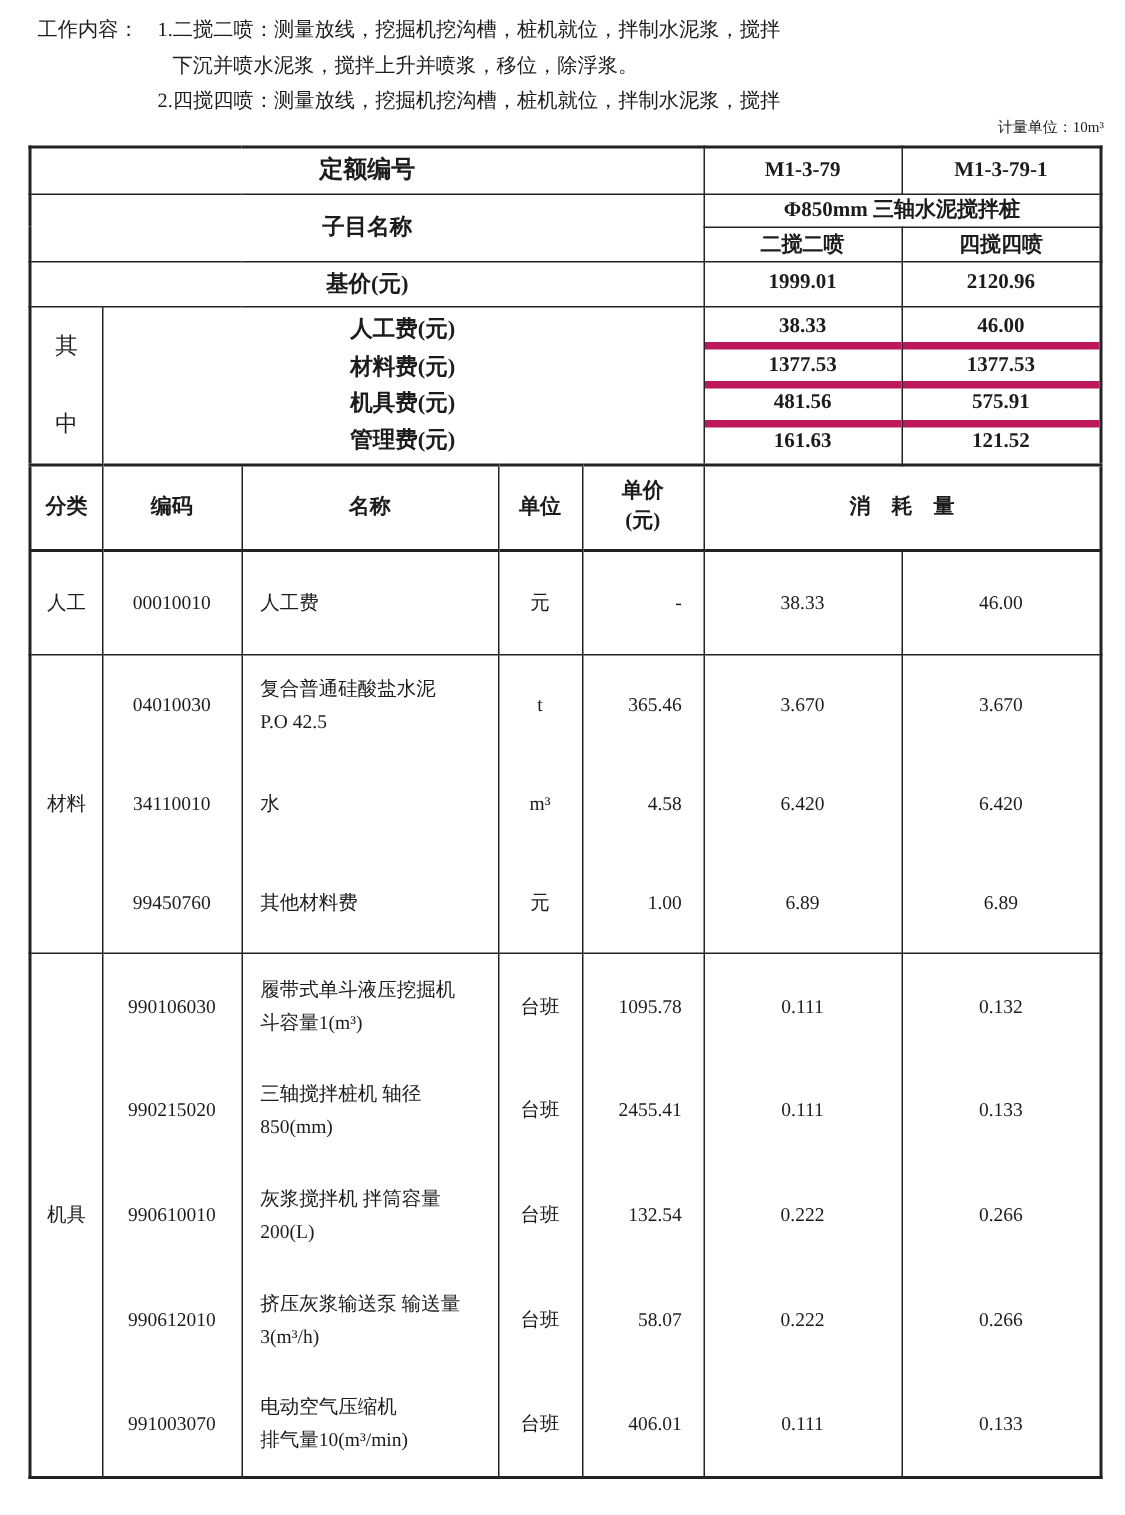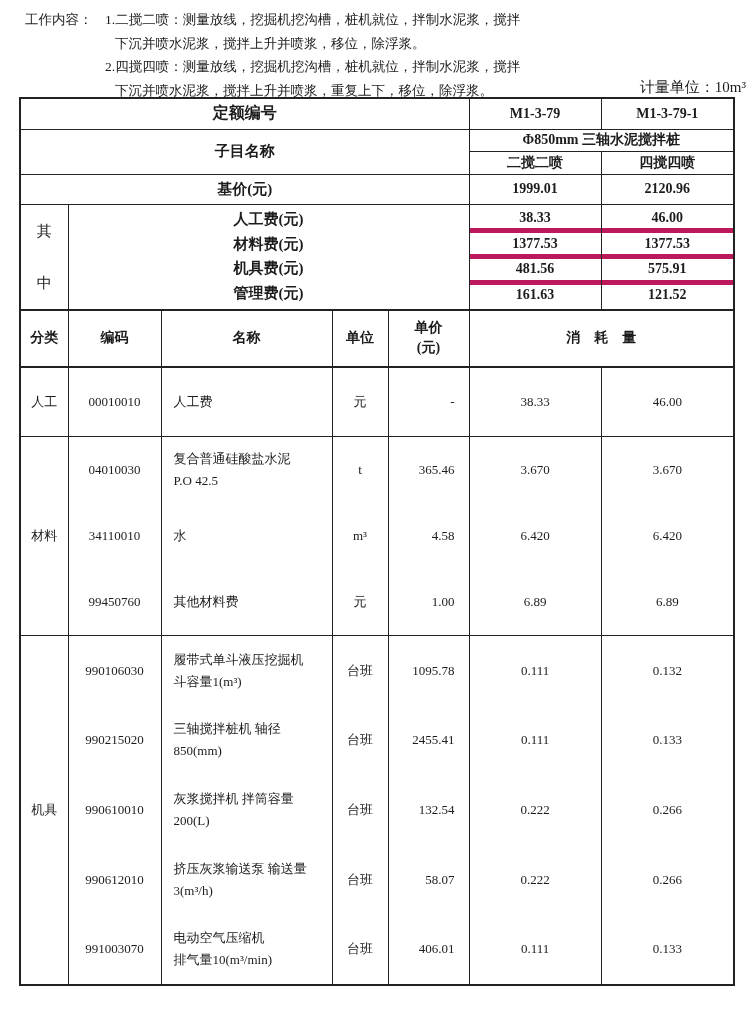--- a/index.html
+++ b/index.html
@@ -15,22 +15,22 @@
   
   .work{
     position:absolute;top:8px;left:25px;width:610px;
     display:flex;font-size:13.5px;line-height:23.5px;
   }
   .work-label{flex:0 0 80px;white-space:nowrap;}
   .work-lines{flex:1;}
   .work-line{white-space:nowrap;}
   .work-line.indent{padding-left:10px;}
   .unit-label{
-    position:absolute;top:78px;right:4px;
-    font-size:15px;white-space:nowrap;
+    position:absolute;top:78px;right:14px;
+    font-size:10px;white-space:nowrap;
   }
   
   table.quota{
     position:absolute;top:97px;left:19px;
     width:714px;border-collapse:collapse;table-layout:fixed;
     border:2px solid #222;
   }
   td{
     border:1px solid #222;
     padding:0;text-align:center;vertical-align:middle;
@@ -75,21 +75,20 @@
 <body>
 
 <div class="page">
 
   <div class="work">
     <div class="work-label">工作内容：</div>
     <div class="work-lines">
       <div class="work-line">1.二搅二喷：测量放线，挖掘机挖沟槽，桩机就位，拌制水泥浆，搅拌</div>
       <div class="work-line indent">下沉并喷水泥浆，搅拌上升并喷浆，移位，除浮浆。</div>
       <div class="work-line">2.四搅四喷：测量放线，挖掘机挖沟槽，桩机就位，拌制水泥浆，搅拌</div>
-      <div class="work-line indent">下沉并喷水泥浆，搅拌上升并喷浆，重复上下，移位，除浮浆。</div>
     </div>
   </div>
   <div class="unit-label">计量单位：10m³</div>
 
   <table class="quota">
     <colgroup>
       <col style="width:48px">
         <col style="width:93px">
         <col style="width:171px">
       <col style="width:56px">

